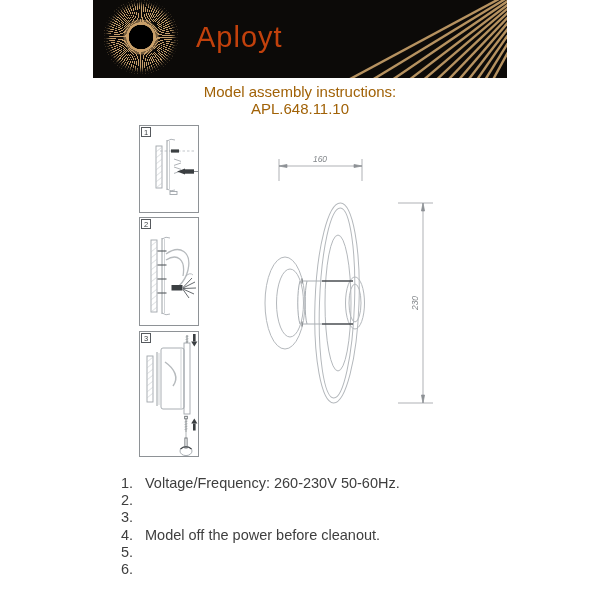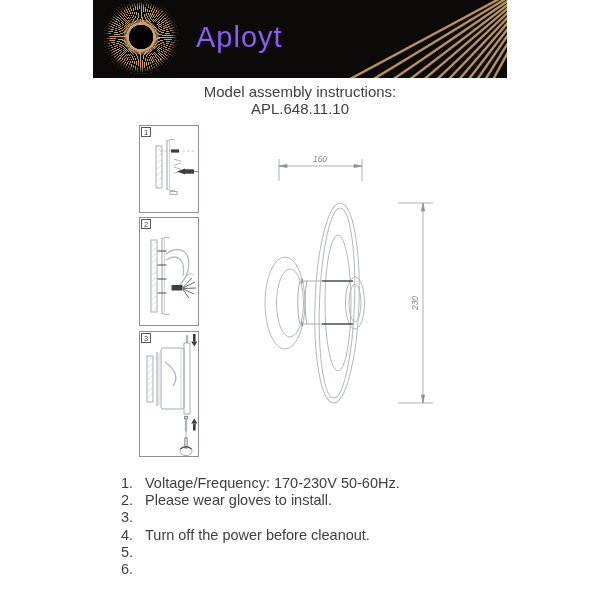--- a/index.html
+++ b/index.html
@@ -20,26 +20,26 @@
     background:repeating-conic-gradient(rgba(208,167,113,0.95) 0deg 1.5deg, rgba(12,10,8,0) 1.5deg 4.3deg);
   }
   .sunburst .core {
     position:absolute; inset:0; border-radius:50%;
     background:radial-gradient(circle at 50% 50%,
       #000 0 12px, #c9a06a 12.5px 14.5px, rgba(201,160,106,0.55) 15px 17px,
       rgba(12,10,8,0) 18px 30px, #0c0a08 36px);
   }
   .brand {
     position:absolute; left:103px; top:50%; transform:translateY(-54%);
-    color:#8b5cf6; font-size:29px; letter-spacing:1px; font-weight:400;
+    color:#c2410c; font-size:29px; letter-spacing:1px; font-weight:400;
   }
   .fan { position:absolute; right:0; top:0; width:414px; height:78px; }
 
   
-  .title-block { position:absolute; left:0; top:83px; width:600px; text-align:center; color:#404040; }
+  .title-block { position:absolute; left:0; top:83px; width:600px; text-align:center; color:#a16207; }
   .title-block .t1 { font-size:15px; line-height:17px; }
   .title-block .t2 { font-size:15px; line-height:17px; }
 
   
   .step { position:absolute; left:139px; width:60px; border:1px solid #8e9296; background:#fff; }
   .step .numbox {
     position:absolute; left:1px; top:1px; width:10px; height:10px;
     border:1px solid #55595d; font-size:7.5px; line-height:9px; text-align:center; color:#3c4043;
     background:#fff;
   }
@@ -210,32 +210,31 @@
       <line x1="163" y1="63" x2="163" y2="263"></line>
       <polygon points="163,63 161.4,71 164.6,71"></polygon>
       <polygon points="163,263 161.4,255 164.6,255"></polygon>
     </g>
     <text class="dim-label" text-anchor="middle" transform="rotate(-90 158 163)" x="158" y="163">230</text>
   </svg>
 
   <div class="notes">
     <div class="note">
       <span class="n">1.</span>
-      <span class="t">Voltage/Frequency: 170-230V 50-60Hz.</span>
+      <span class="t">Voltage/Frequency: 260-230V 50-60Hz.</span>
     </div>
     <div class="note">
       <span class="n">2.</span>
-      <span class="t">Please wear gloves to install.</span>
     </div>
     <div class="note">
       <span class="n">3.</span>
     </div>
     <div class="note">
       <span class="n">4.</span>
-      <span class="t">Turn off the power before cleanout.</span>
+      <span class="t">Model off the power before cleanout.</span>
     </div>
     <div class="note">
       <span class="n">5.</span>
     </div>
     <div class="note">
       <span class="n">6.</span>
     </div>
   </div>
 
 </div>

